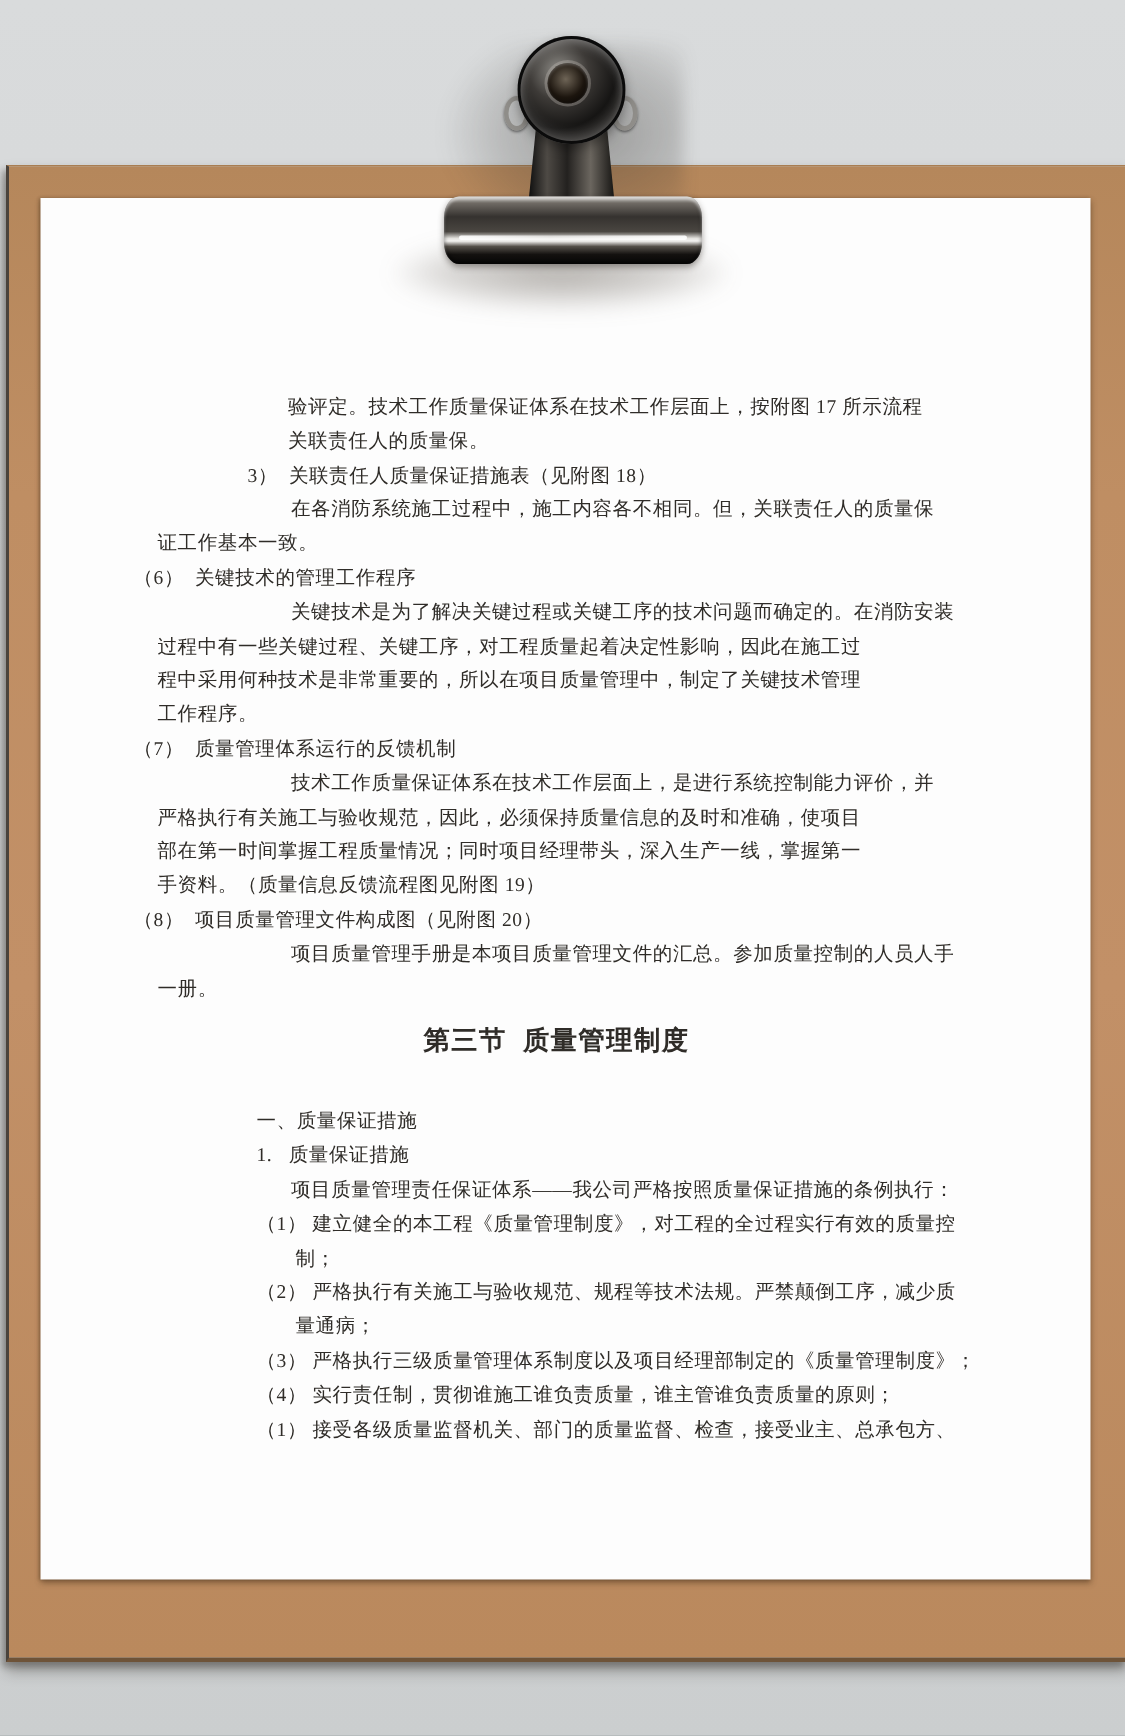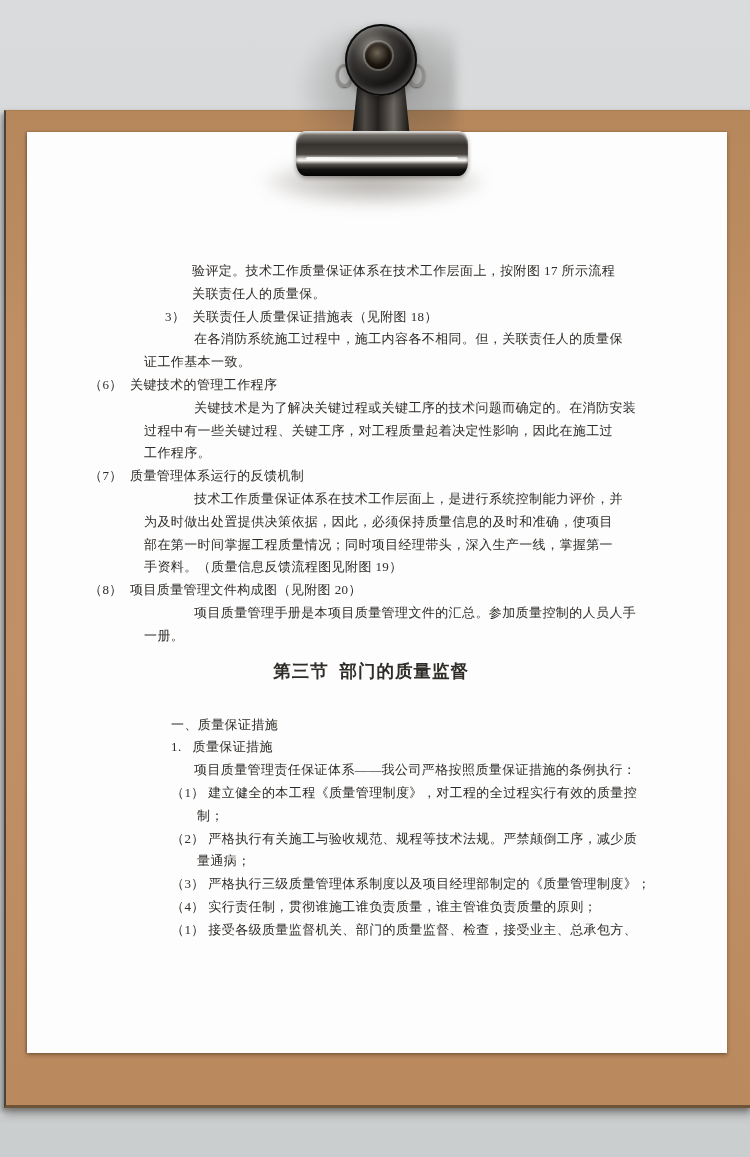--- a/index.html
+++ b/index.html
@@ -21,21 +21,21 @@
   
   .paper{
     position:absolute;left:27px;top:132px;width:700px;height:921px;
     background:var(--paper);
     box-shadow:0 2px 4px rgba(60,40,20,.45),-1px 0 2px rgba(60,40,20,.30);
   }
   
   .text{position:absolute;left:0;top:0;right:12px;padding-top:128px;color:var(--ink);}
   .line{font-size:13px;line-height:22.8px;white-space:pre;letter-spacing:.4px;}
   .s-hang {margin-left:165px;}
-  .s-flush{margin-left:117px;}
+  .s-flush{margin-left:78px;}
   .s-num3 {margin-left:138px;}
   .s-item {margin-left:62px;}
   .s-para {margin-left:167px;}
   .s-sec  {margin-left:144px;}
   .s-list {margin-left:144px;}
   .s-listc{margin-left:170px;}
   .s-heading{
     margin:10px 0 30px 0;text-align:center;font-size:17.5px;font-weight:600;
     line-height:26px;letter-spacing:1px;
   }
@@ -95,30 +95,31 @@
   <div class="paper">
     <div class="text">
         <div class="line s-hang">验评定。技术工作质量保证体系在技术工作层面上，按附图 17 所示流程</div>
         <div class="line s-hang">关联责任人的质量保。</div>
         <div class="line s-num3">3）  关联责任人质量保证措施表（见附图 18）</div>
         <div class="line s-para">在各消防系统施工过程中，施工内容各不相同。但，关联责任人的质量保</div>
         <div class="line s-flush">证工作基本一致。</div>
         <div class="line s-item">（6）  关键技术的管理工作程序</div>
         <div class="line s-para">关键技术是为了解决关键过程或关键工序的技术问题而确定的。在消防安装</div>
         <div class="line s-flush">过程中有一些关键过程、关键工序，对工程质量起着决定性影响，因此在施工过</div>
+        <div class="line s-flush">程中采用何种技术是非常重要的，所以在项目质量管理中，制定了关键技术管理</div>
         <div class="line s-flush">工作程序。</div>
         <div class="line s-item">（7）  质量管理体系运行的反馈机制</div>
         <div class="line s-para">技术工作质量保证体系在技术工作层面上，是进行系统控制能力评价，并</div>
-        <div class="line s-flush">为及时做出处置提供决策依据，因此，必须保持质量信息的及时和准确，使项目</div>
+        <div class="line s-flush">严格执行有关施工与验收规范，因此，必须保持质量信息的及时和准确，使项目</div>
         <div class="line s-flush">部在第一时间掌握工程质量情况；同时项目经理带头，深入生产一线，掌握第一</div>
         <div class="line s-flush">手资料。（质量信息反馈流程图见附图 19）</div>
         <div class="line s-item">（8）  项目质量管理文件构成图（见附图 20）</div>
         <div class="line s-para">项目质量管理手册是本项目质量管理文件的汇总。参加质量控制的人员人手</div>
         <div class="line s-flush">一册。</div>
-        <div class="line s-heading">第三节  部门的质量监督</div>
+        <div class="line s-heading">第三节  质量管理制度</div>
         <div class="line s-sec">一、质量保证措施</div>
         <div class="line s-sec">1.   质量保证措施</div>
         <div class="line s-para">项目质量管理责任保证体系——我公司严格按照质量保证措施的条例执行：</div>
         <div class="line s-list">（1） 建立健全的本工程《质量管理制度》，对工程的全过程实行有效的质量控</div>
         <div class="line s-listc">制；</div>
         <div class="line s-list">（2） 严格执行有关施工与验收规范、规程等技术法规。严禁颠倒工序，减少质</div>
         <div class="line s-listc">量通病；</div>
         <div class="line s-list">（3） 严格执行三级质量管理体系制度以及项目经理部制定的《质量管理制度》；</div>
         <div class="line s-list">（4） 实行责任制，贯彻谁施工谁负责质量，谁主管谁负责质量的原则；</div>
         <div class="line s-list">（1） 接受各级质量监督机关、部门的质量监督、检查，接受业主、总承包方、</div>

